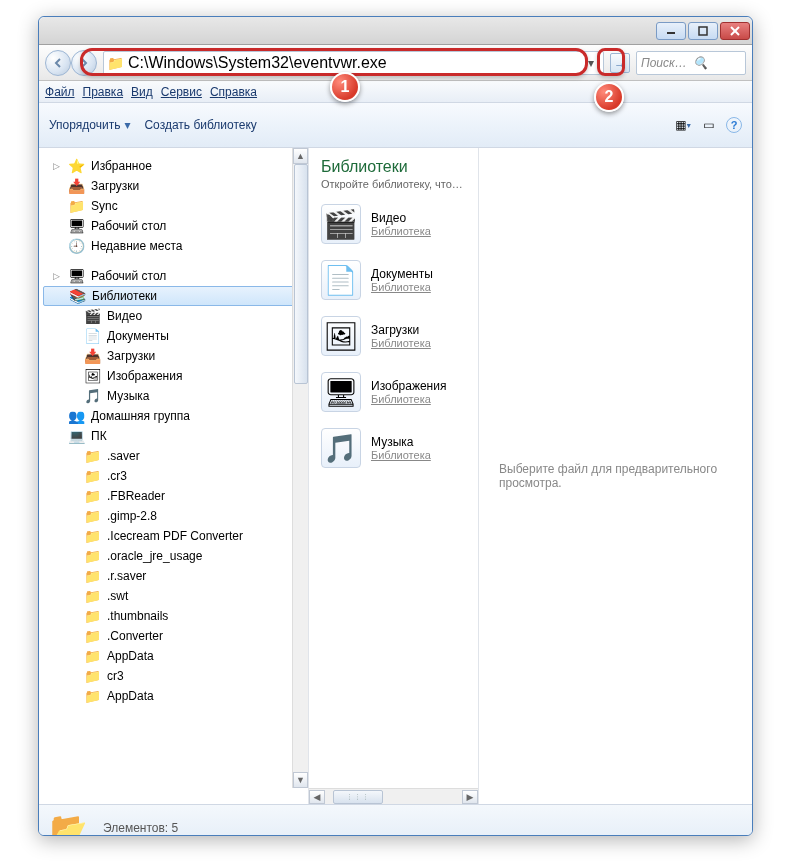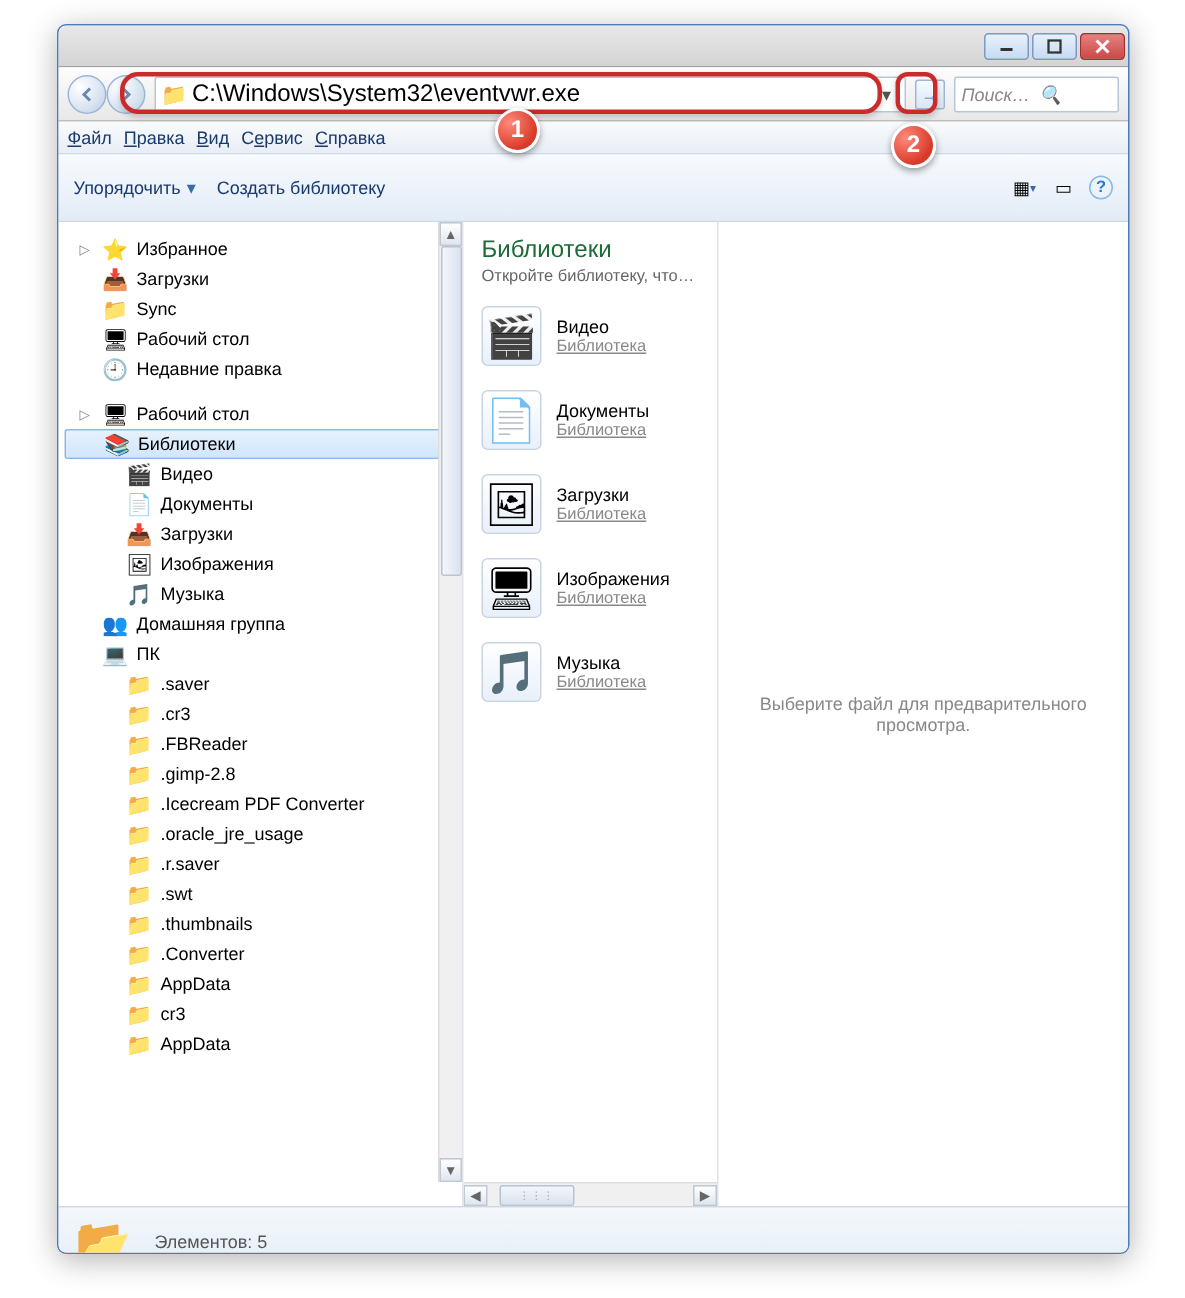--- a/index.html
+++ b/index.html
@@ -15,21 +15,21 @@
 .nav-arrows { display: flex; gap: 0; }
 .nav-arrow { width: 26px; height: 26px; border-radius: 50%; background: radial-gradient(circle at 30% 30%, #fff, #d8e4f2 60%, #b8c8da); border: 1px solid #9db6d4; display: flex; align-items: center; justify-content: center; }
 .address-bar { flex: 1; height: 24px; background: #fff; border: 1px solid #b8c7d8; border-radius: 2px; display: flex; align-items: center; padding: 0 4px; gap: 4px; }
 .address-input { flex: 1; border: none; outline: none; font-size: 16px; color: #000; }
 .addr-dropdown { width: 16px; text-align: center; color: #555; }
 .go-btn { width: 20px; height: 20px; display: flex; align-items: center; justify-content: center; background: linear-gradient(#f8fbfe,#d8e6f4); border: 1px solid #9db6d4; border-radius: 2px; color: #3868a6; font-weight: bold; }
 .search-bar { width: 110px; height: 24px; background: #fff; border: 1px solid #b8c7d8; border-radius: 2px; display: flex; align-items: center; padding: 0 4px; color: #888; font-style: italic; gap: 4px; }
 .search-bar span { flex: 1; overflow: hidden; white-space: nowrap; text-overflow: ellipsis; }
 
 .menubar { height: 22px; background: linear-gradient(#f9fbfd,#e8eef6); display: flex; align-items: center; padding: 0 6px; gap: 8px; border-bottom: 1px solid #d0d8e4; }
-.menubar span { color: #1a3a6e; cursor: default; }
+.menubar span { color: #1a3a6e; cursor: default; text-decoration: underline; }
 .menubar span u { text-decoration: underline; }
 
 .toolbar { height: 45px; background: linear-gradient(#f7fafe,#e2ecf7); display: flex; align-items: center; padding: 0 10px; gap: 14px; border-bottom: 1px solid #d0d8e4; }
 .tb-btn { color: #1a3a6e; display: flex; align-items: center; gap: 4px; }
 .tb-right { margin-left: auto; display: flex; gap: 8px; align-items: center; }
 .tb-icon { width: 18px; height: 18px; display: flex; align-items: center; justify-content: center; }
 
 .content { display: flex; height: calc(100% - 28px - 36px - 22px - 30px - 46px); }
 .sidebar { width: 270px; background: #fff; border-right: 1px solid #e0e4ea; overflow-y: auto; padding: 8px 0; position: relative; }
 .tree-item { display: flex; align-items: center; gap: 6px; padding: 2px 6px 2px 14px; height: 20px; white-space: nowrap; }
@@ -42,21 +42,21 @@
 
 .main-pane { flex: 1; display: flex; }
 .lib-list { width: 170px; padding: 10px 12px; border-right: 1px solid #e0e4ea; overflow-y: auto; position: relative; }
 .lib-title { font-size: 16px; color: #1e6b3a; margin-bottom: 2px; }
 .lib-subtitle { font-size: 11px; color: #666; margin-bottom: 14px; white-space: nowrap; overflow: hidden; text-overflow: ellipsis; }
 .lib-item { display: flex; gap: 10px; margin-bottom: 16px; align-items: center; }
 .lib-icon { width: 40px; height: 40px; display: flex; align-items: center; justify-content: center; font-size: 28px; border: 1px solid #c8d4e4; border-radius: 4px; background: linear-gradient(#fff,#e8f0fa); }
 .lib-text .name { color: #000; }
 .lib-text .type { color: #888; font-size: 11px; text-decoration: underline; }
 
-.preview { flex: 1; display: flex; align-items: center; justify-content: center; color: #888; text-align: center; padding: 20px; }
+.preview { flex: 1; display: flex; align-items: center; justify-content: center; color: #888; padding: 20px; }
 
 .statusbar { height: 46px; background: linear-gradient(#f4f8fc,#e2ecf7); border-top: 1px solid #d0d8e4; display: flex; align-items: center; padding: 0 10px; gap: 14px; }
 .status-icon { width: 40px; height: 36px; display: flex; align-items: center; justify-content: center; font-size: 30px; }
 .status-text { color: #555; }
 
 .hscroll { position: absolute; bottom: 0; left: 0; right: 0; height: 16px; background: #f0f0f0; border-top: 1px solid #ddd; display: flex; align-items: center; }
 .hscroll .arrow { width: 16px; height: 14px; background: linear-gradient(#fff,#e0e6ee); border: 1px solid #c0c8d4; display: flex; align-items: center; justify-content: center; font-size: 9px; color: #666; }
 .hscroll .thumb { width: 50px; height: 14px; background: linear-gradient(#f4f7fb,#d8e2ee); border: 1px solid #b8c4d4; border-radius: 2px; margin-left: 8px; display: flex; align-items: center; justify-content: center; color: #9aa; font-size: 7px; letter-spacing: 1px; }
 .hscroll .track { flex: 1; }
 
@@ -159,21 +159,21 @@
       <div class="tree-item indent1">
           <span class="tree-icon">📁</span>
           <span>Sync</span>
         </div>
       <div class="tree-item indent1">
           <span class="tree-icon">🖥</span>
           <span>Рабочий стол</span>
         </div>
       <div class="tree-item indent1">
           <span class="tree-icon">🕘</span>
-          <span>Недавние правка</span>
+          <span>Недавние места</span>
         </div>
       <div class="tree-spacer"></div>
       <div class="tree-item">
           <span class="tree-exp">▷</span>
           <span class="tree-icon">🖥</span>
           <span>Рабочий стол</span>
         </div>
       <div class="tree-item indent1 selected">
           <span class="tree-icon">📚</span>
           <span>Библиотеки</span>

